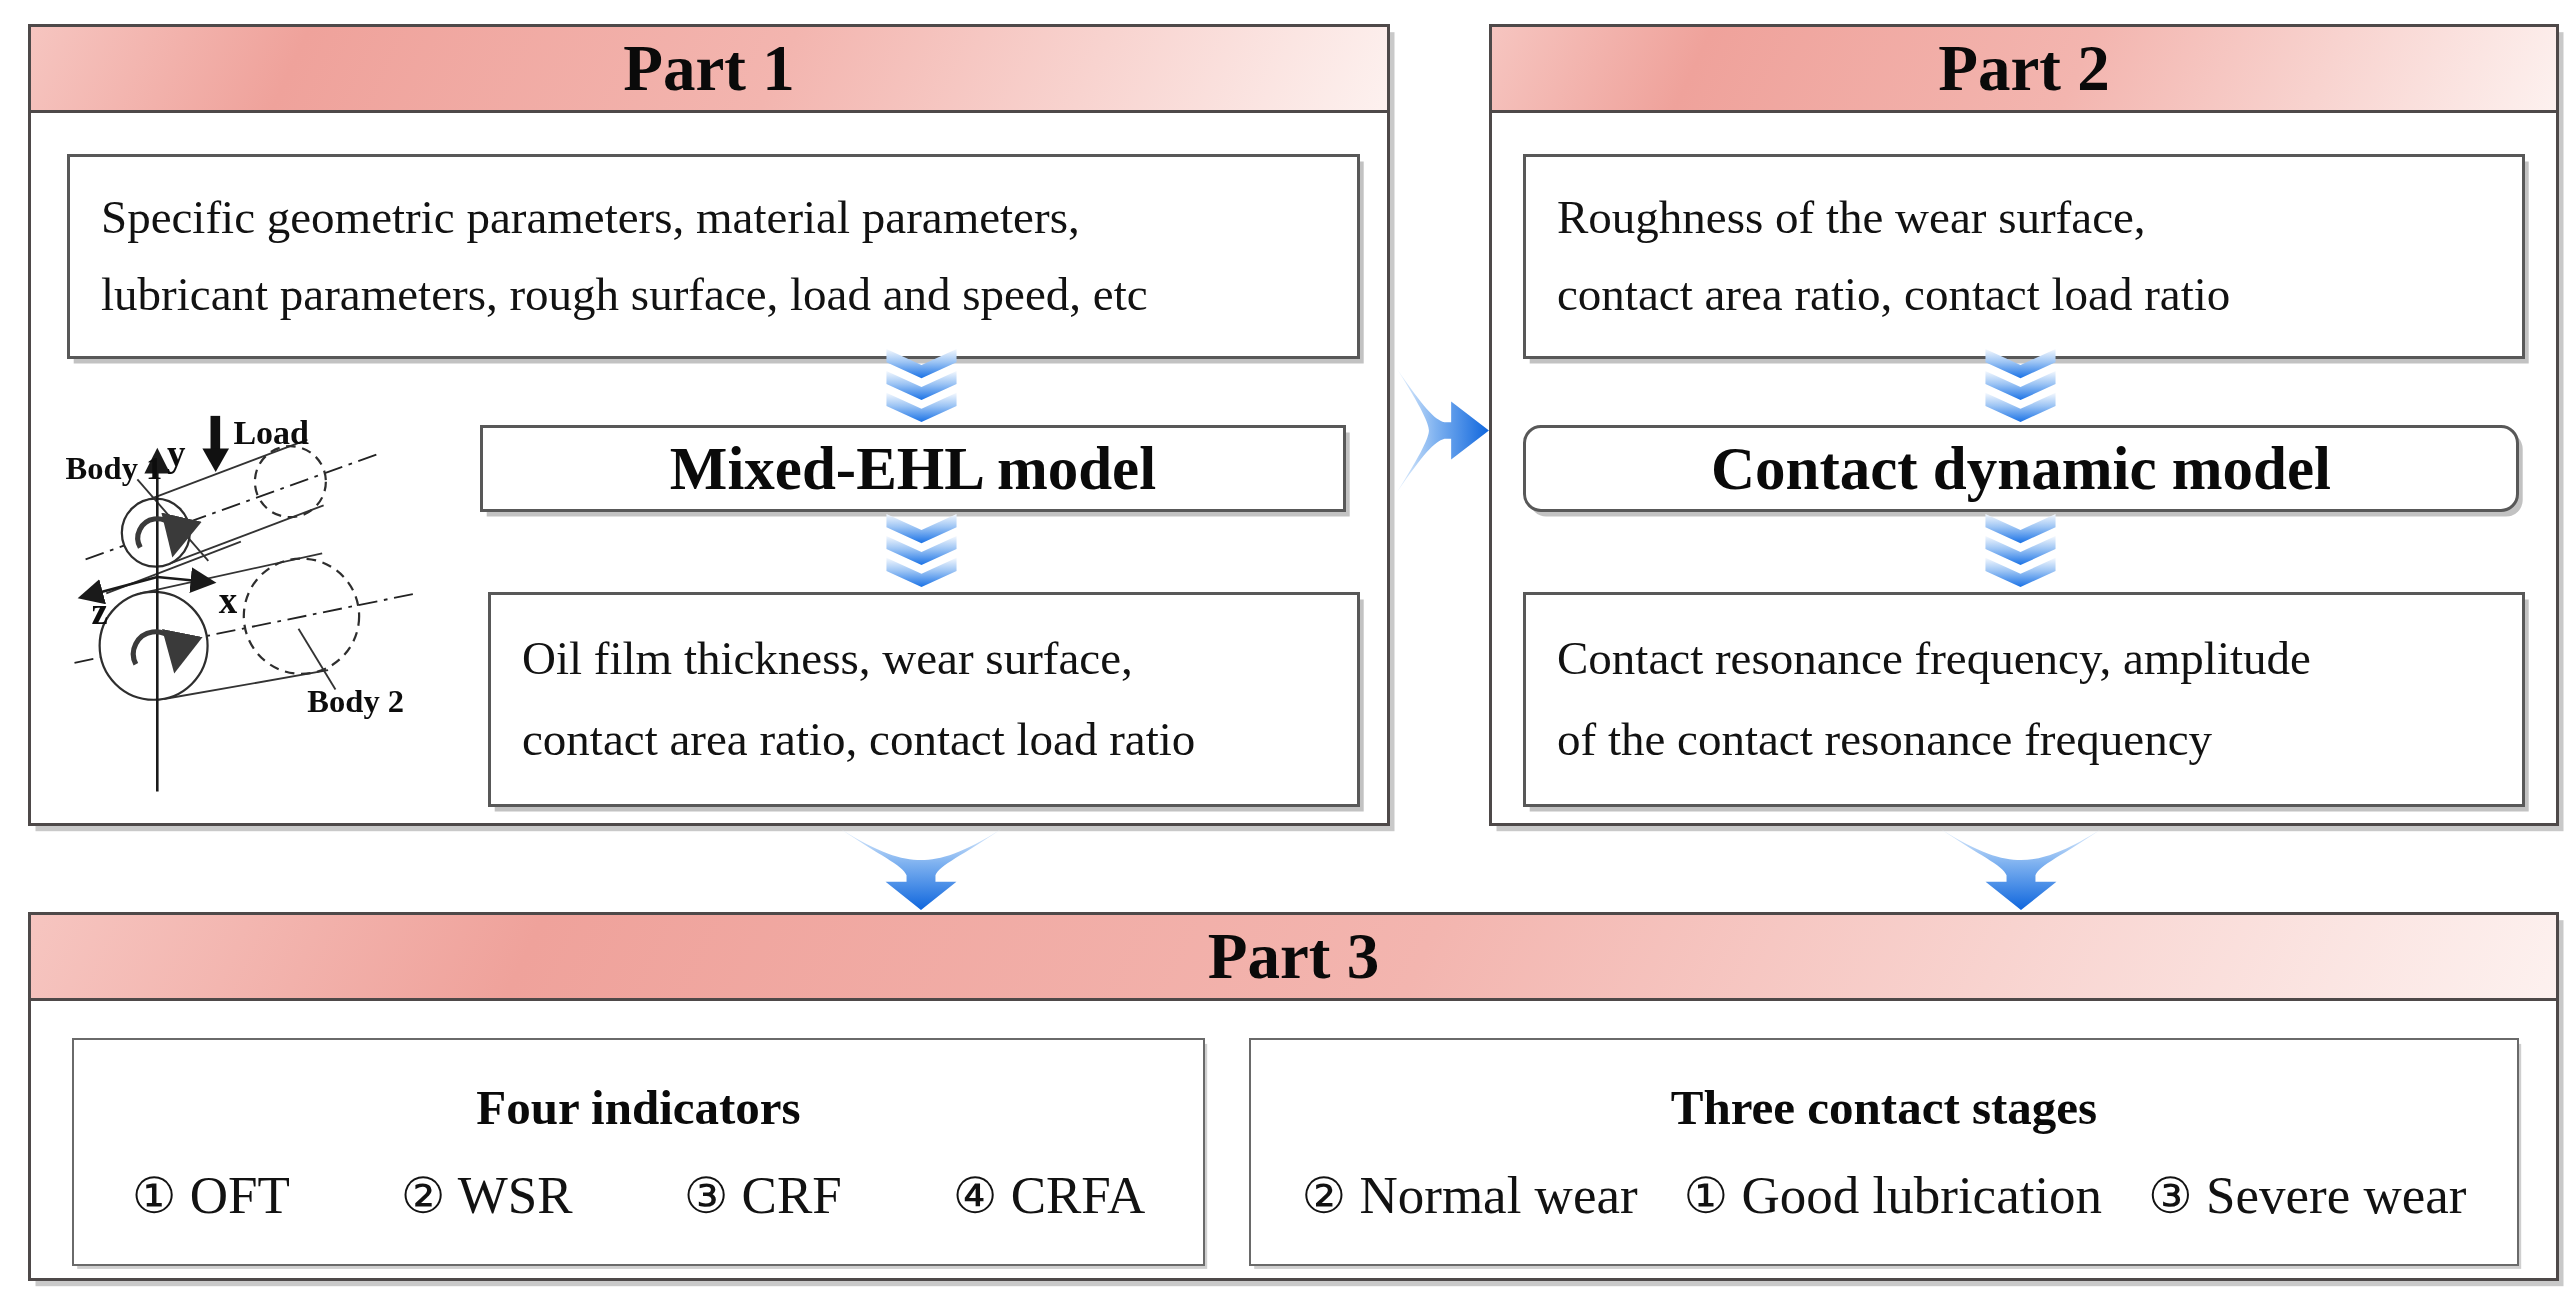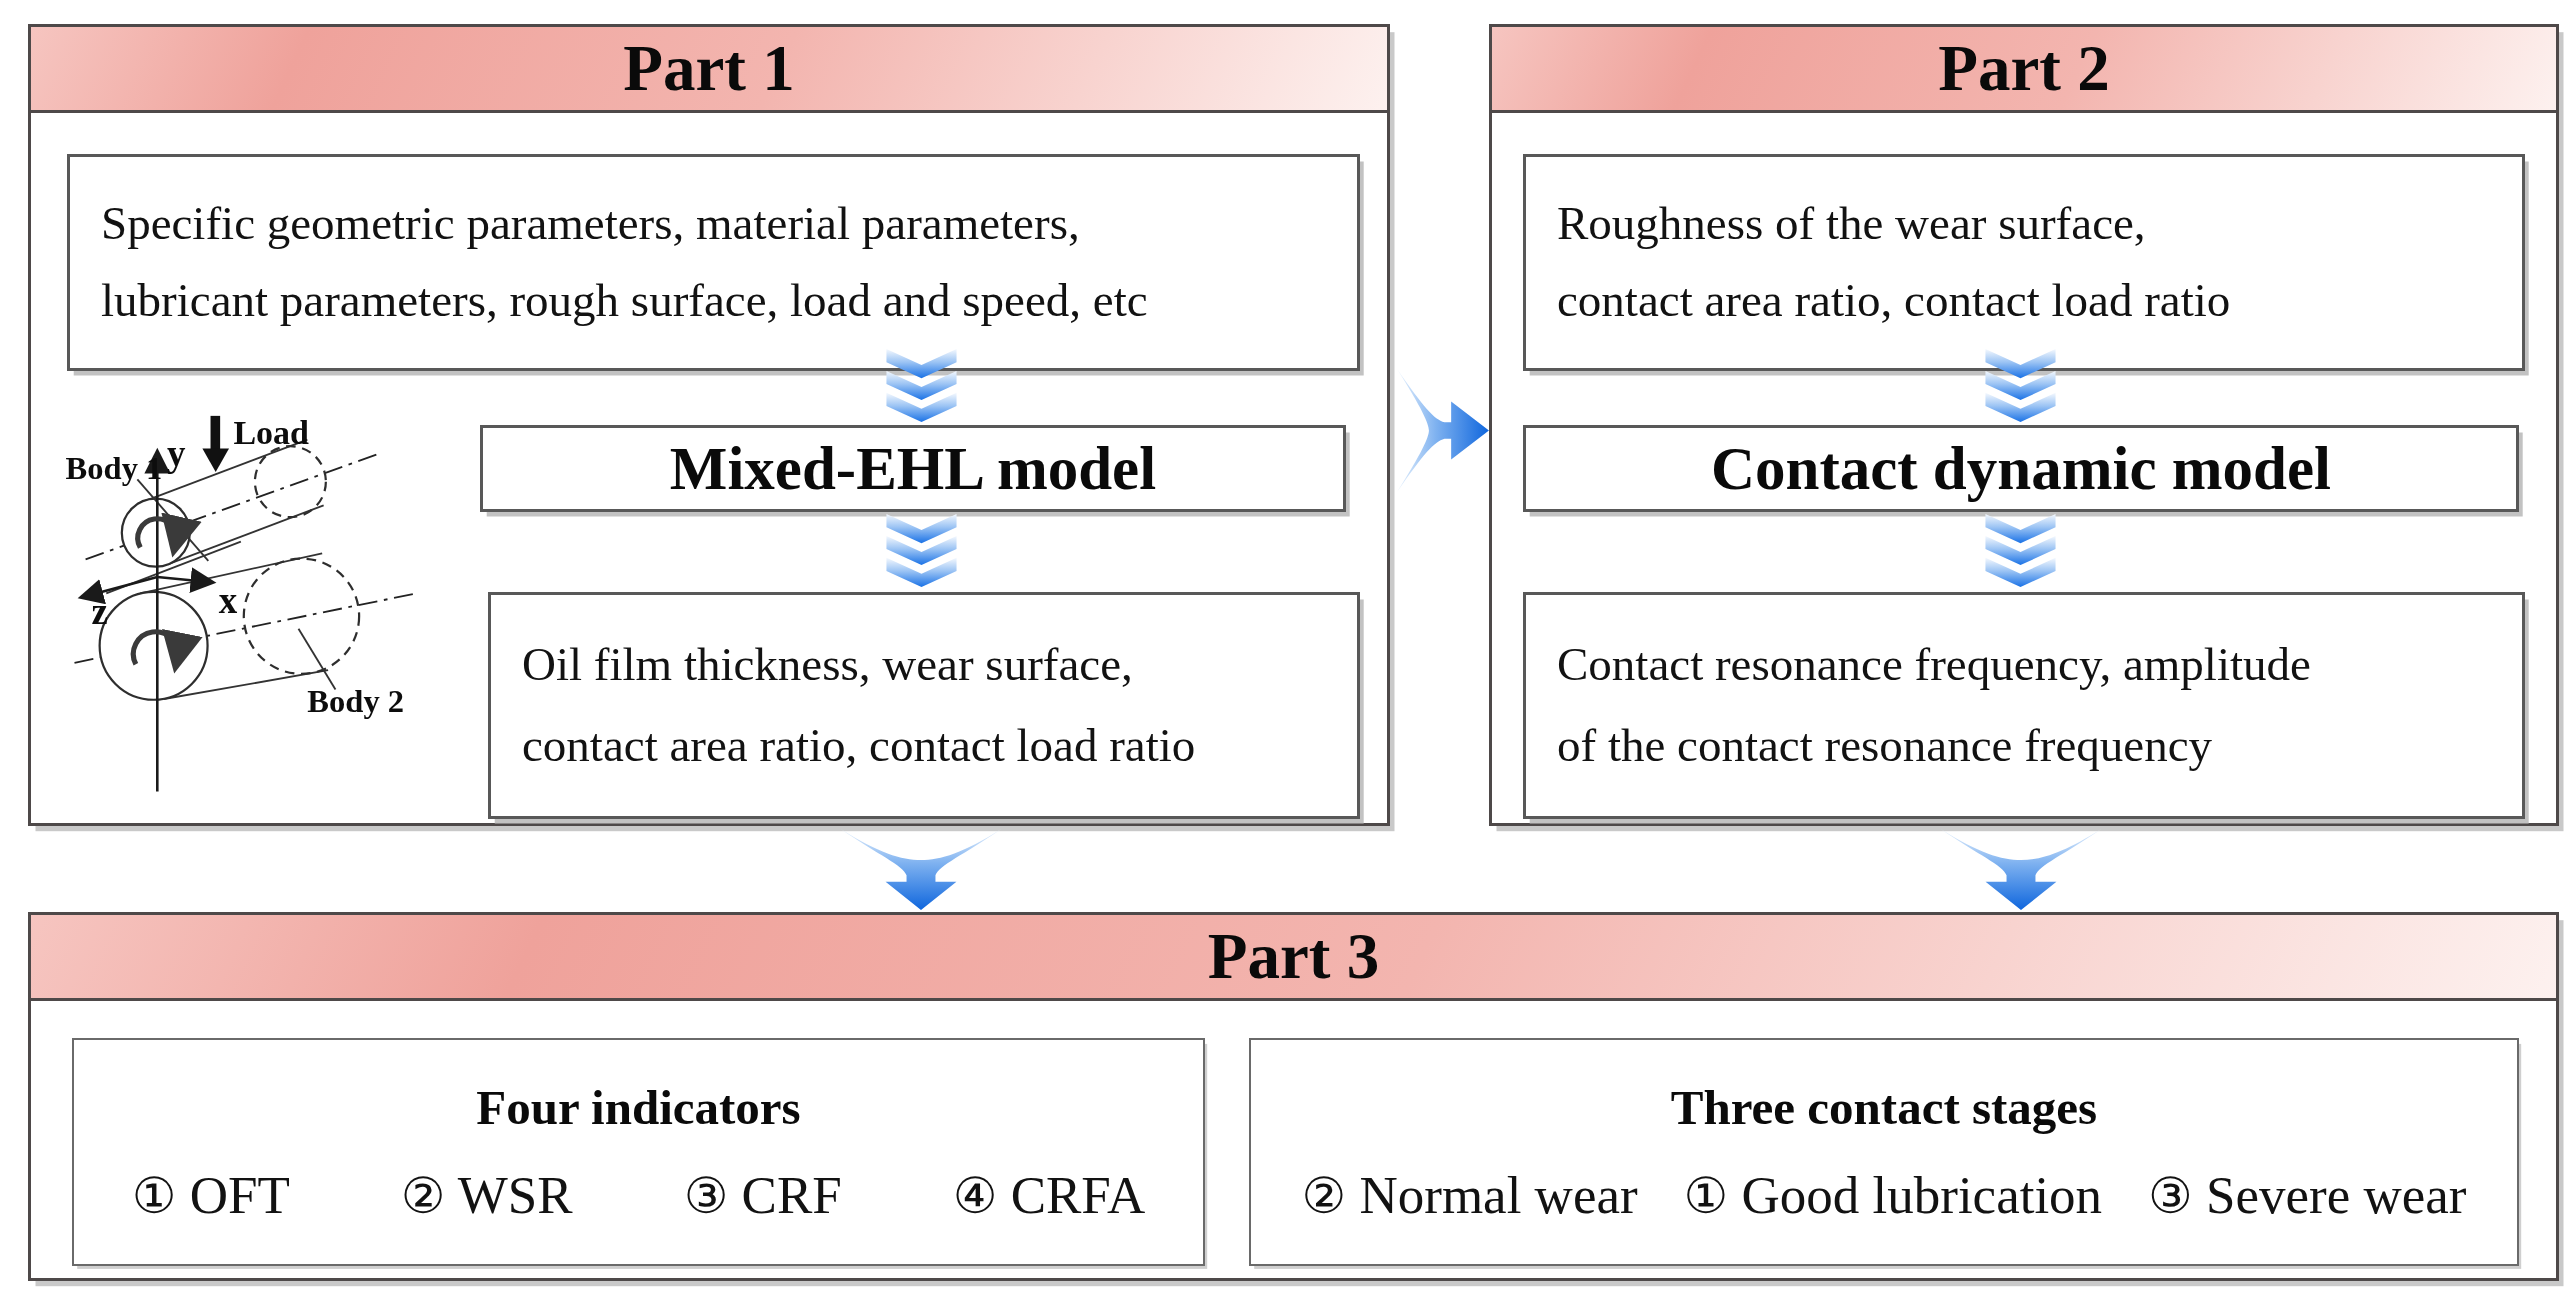--- a/index.html
+++ b/index.html
@@ -18,21 +18,21 @@
     background:linear-gradient(115deg,#f6c5c0 0%,#efa29b 20%,#f3b5af 55%,#fdf1ef 100%);
     display:flex;align-items:center;justify-content:center;
   }
   .part-title{font-weight:bold;font-size:65px;color:#0a0a0a;}
   .inner-box{
     position:absolute;background:#fff;border:3px solid #585858;
     box-shadow:5.2px 6px 0 -1.5px #c2c2c2;
   }
   .text-2l{
     display:flex;flex-direction:column;justify-content:space-evenly;
-    padding:15px 31px;font-size:47px;line-height:1.1;color:#121212;
+    padding:9px 31px;font-size:47px;line-height:1.1;color:#121212;
   }
   .model-box{
     display:flex;align-items:center;justify-content:center;
     font-weight:bold;font-size:61px;color:#0a0a0a;
   }
   .p3-box{border-width:2.2px;border-color:#6a6a6a;box-shadow:3.7px 4.4px 0 -1.5px #cfcfcf;}
   .p3-stack{display:flex;flex-direction:column;justify-content:space-evenly;align-items:center;padding:9px 0;}
   .p3-title{font-size:49px;font-weight:bold;color:#0a0a0a;}
   .items-row{display:flex;justify-content:center;align-items:center;font-size:53px;color:#121212;}
   .items-row.wide-gap{gap:111px;}
@@ -152,21 +152,21 @@
   <div class="part-header">
     <span class="part-title">Part 2</span>
   </div>
 </div>
 
 <div class="inner-box text-2l" style="left:1523px;top:154px;width:934px;height:181px;">
   <span>Roughness of the wear surface,</span>
   <span>contact area ratio, contact load ratio</span>
 </div>
 
-<div class="inner-box model-box" style="left:1523px;top:425px;width:990px;height:81px;">
+<div class="inner-box model-box" style="left:1523px;top:425px;width:990px;height:81px;border-radius:18px;">
   <span>Contact dynamic model</span>
 </div>
 
 <div class="inner-box text-2l" style="left:1523px;top:592px;width:934px;height:191px;">
   <span>Contact resonance frequency, amplitude</span>
   <span>of the contact resonance frequency</span>
 </div>
 
 <svg class="abs" style="left:1985px;top:349px" width="71" height="73" viewBox="0 0 96 100">
   <path d="M0,0 48,22 96,0 96,18 48,40 0,18Z" fill="url(#gc0)"></path>

